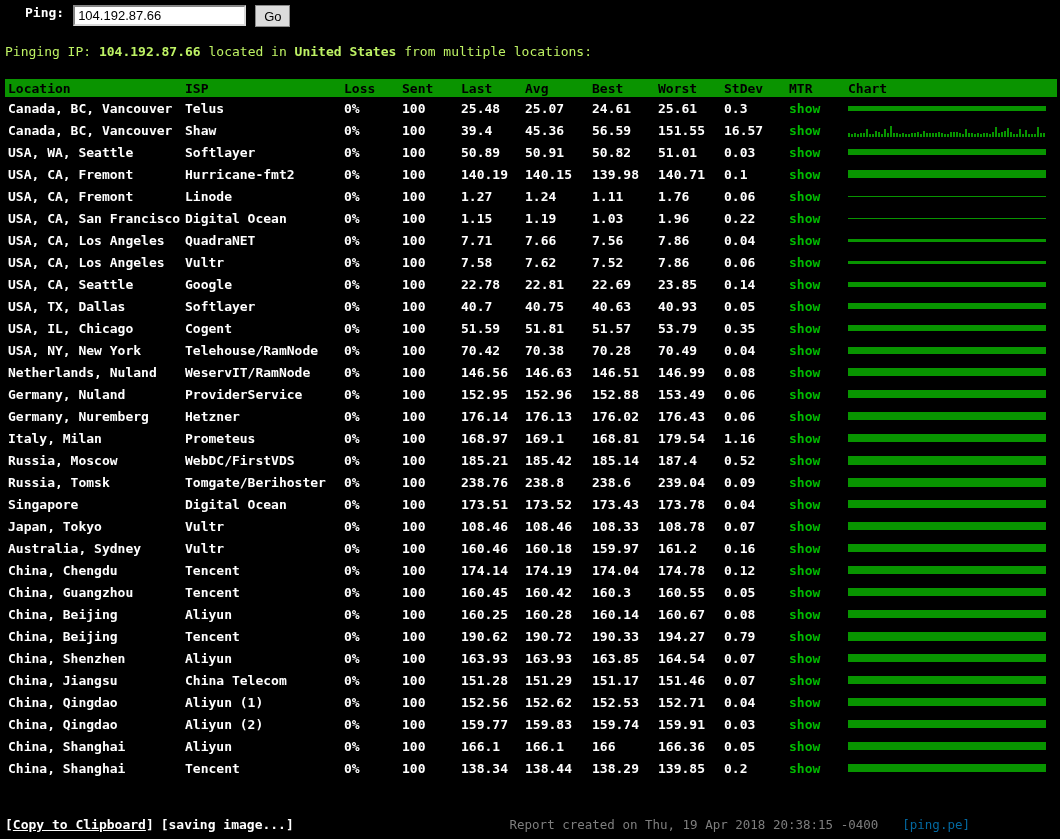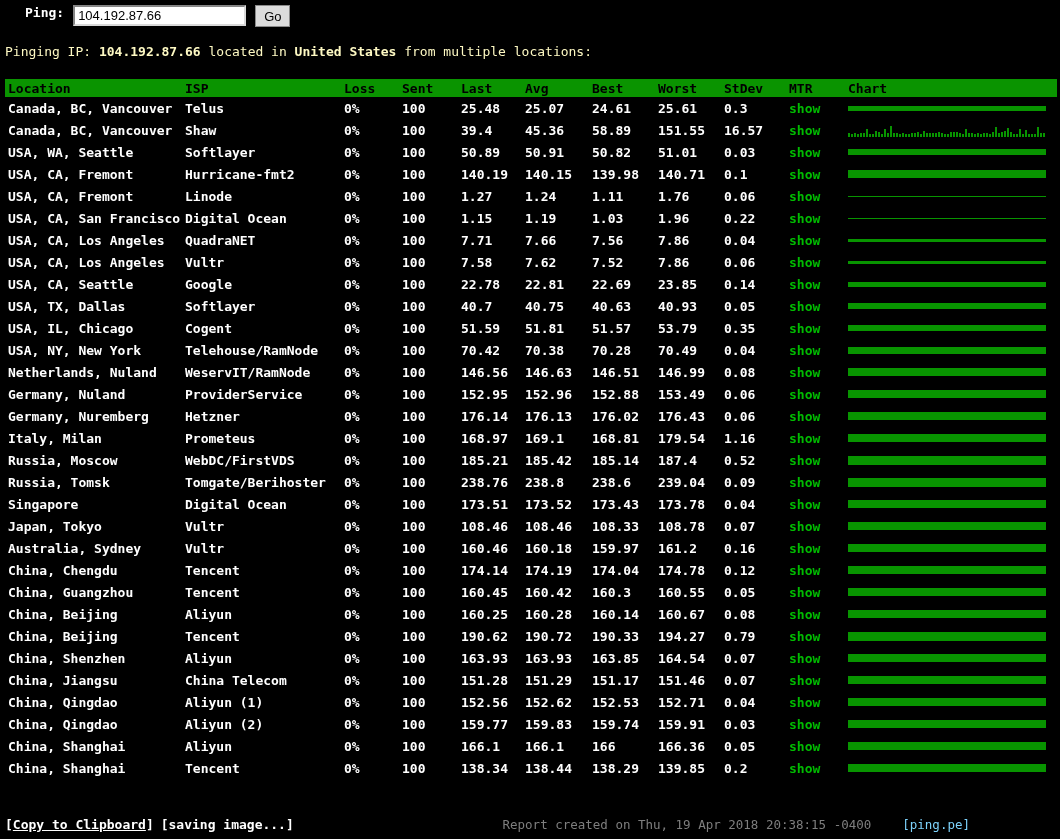--- a/index.html
+++ b/index.html
@@ -26,21 +26,21 @@
   .go-btn {
     margin-left: 9px; height: 22px; min-width: 30px;
     padding: 1px 8px;
     background: #dcdcdc; color: #000;
     border: 1px solid #8a8a8a;
     font-family: "Liberation Sans", sans-serif; font-size: 13px;
     cursor: pointer;
   }
   .summary {
     position: absolute; top: 44px; left: 5px;
-    color: #fef9c3; font-size: 13px; font-weight: normal;
+    color: #bef264; font-size: 13px; font-weight: normal;
     white-space: pre;
   }
   .summary b { font-weight: bold; }
   .ping-table {
     position: absolute; top: 79px; left: 5px;
     width: 1052px;
     border-collapse: collapse; table-layout: fixed;
   }
   .ping-table th {
     background: #0a9400; color: #000;
@@ -60,21 +60,21 @@
   .footer {
     position: absolute; top: 817px; left: 0; width: 980px;
     padding: 0 10px 0 5px;
     display: flex; justify-content: space-between; align-items: baseline;
     font-size: 13px;
   }
   .footer-left { color: #fff; font-weight: bold; white-space: pre; }
   .copy-link { color: #fff; text-decoration: underline; cursor: pointer; }
   .saving-label { margin-left: 7px; }
   .footer-right { color: #7e7e7e; font-weight: normal; font-size: 12.5px; white-space: pre; }
-  .brand { margin-left: 31px; color: #7dd3fc; text-decoration: none; }
+  .brand { margin-left: 24px; color: #0369a1; text-decoration: none; }
 </style>
 </head>
 <body>
 
 <div class="form-row">
   <span class="ping-label">Ping:</span>
   <input class="ping-input" type="text" value="104.192.87.66" style="">
   <button class="go-btn">Go</button>
 </div>
 
@@ -127,21 +127,21 @@
           </div>
         </td>
       </tr>
       <tr>
         <td>Canada, BC, Vancouver</td>
         <td>Shaw</td>
         <td>0%</td>
         <td>100</td>
         <td>39.4</td>
         <td>45.36</td>
-        <td>58.89</td>
+        <td>56.59</td>
         <td>151.55</td>
         <td>16.57</td>
         <td><a class="show-link">show</a></td>
         <td>
           <div class="spark spiky">
             <div class="spike" style="height: 4px;"></div>
             <div class="spike" style="height: 3px;"></div>
             <div class="spike" style="height: 4px;"></div>
             <div class="spike" style="height: 3px;"></div>
             <div class="spike" style="height: 4px;"></div>

